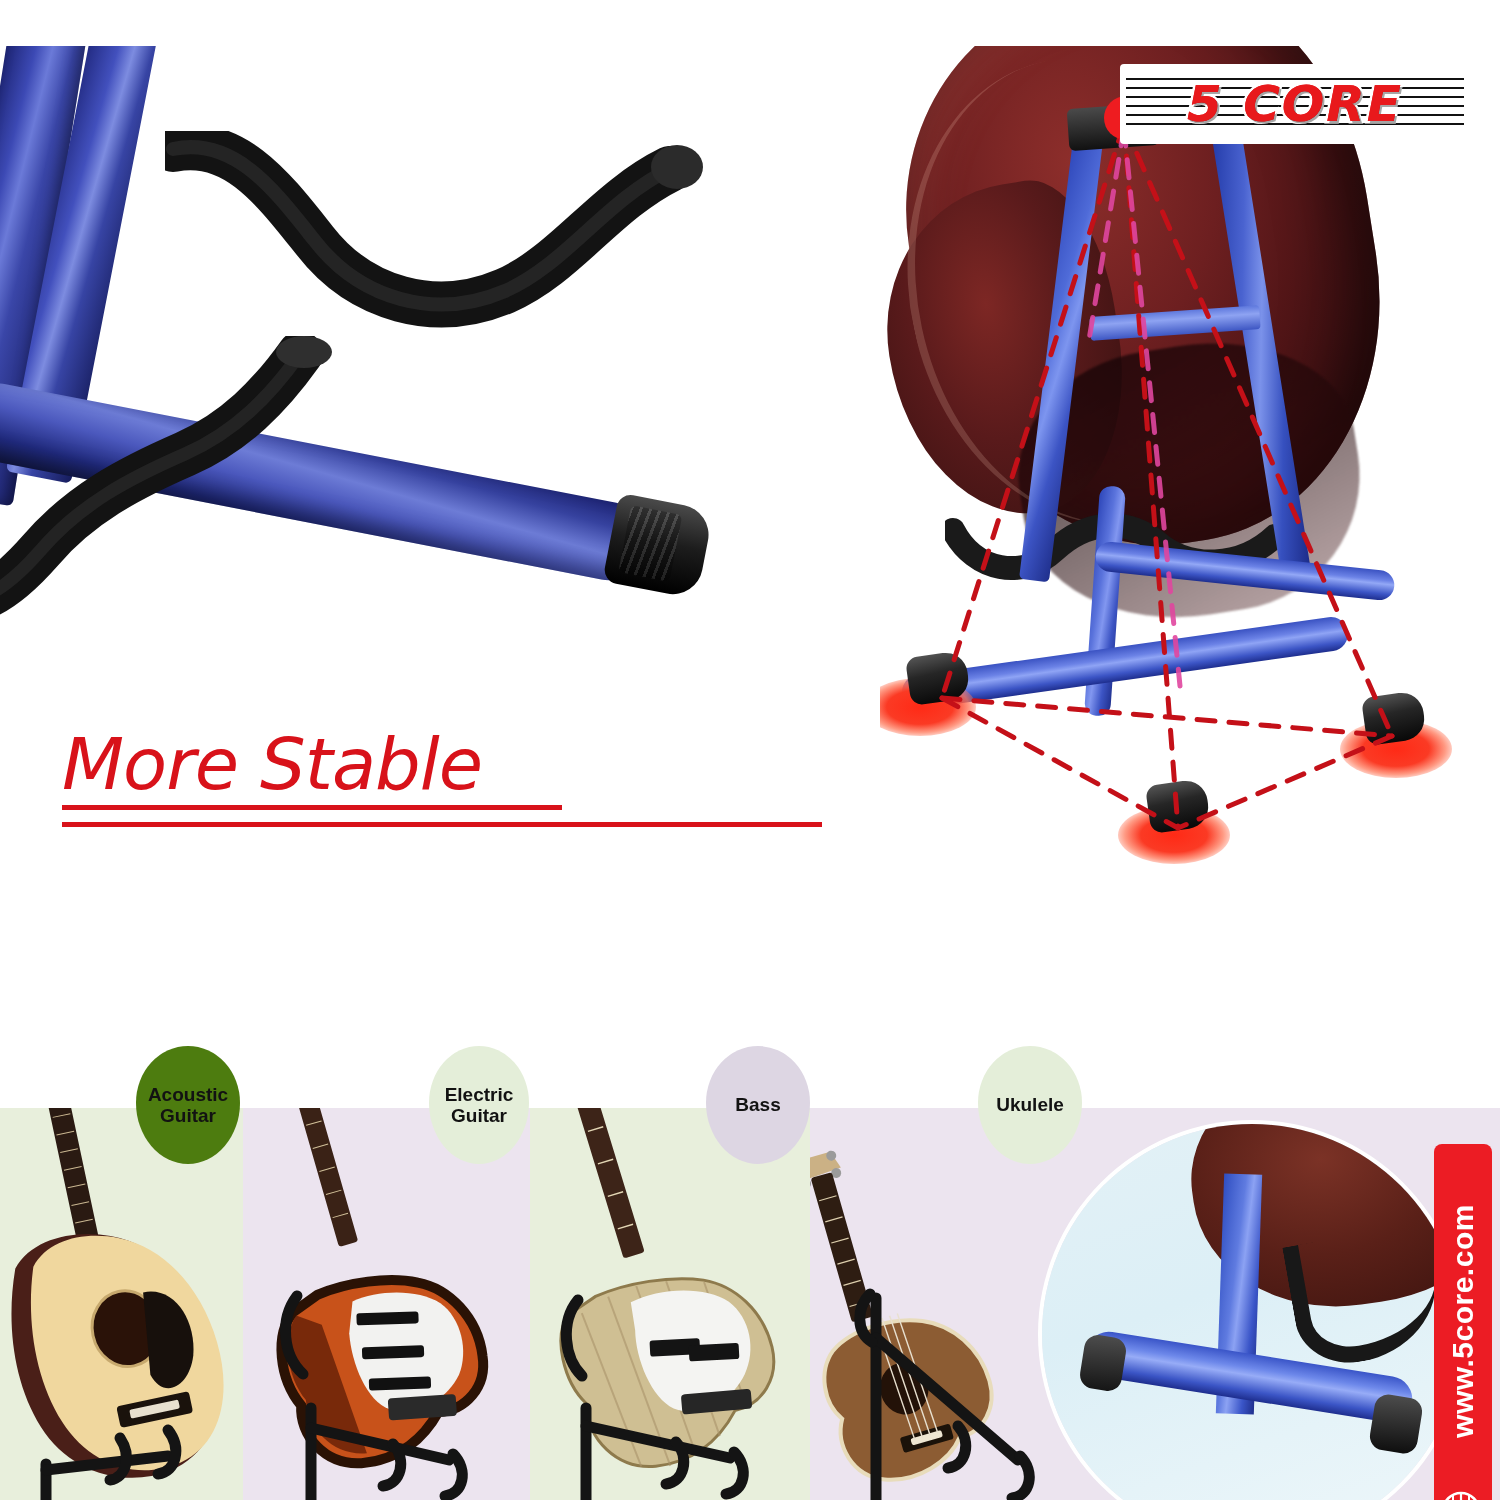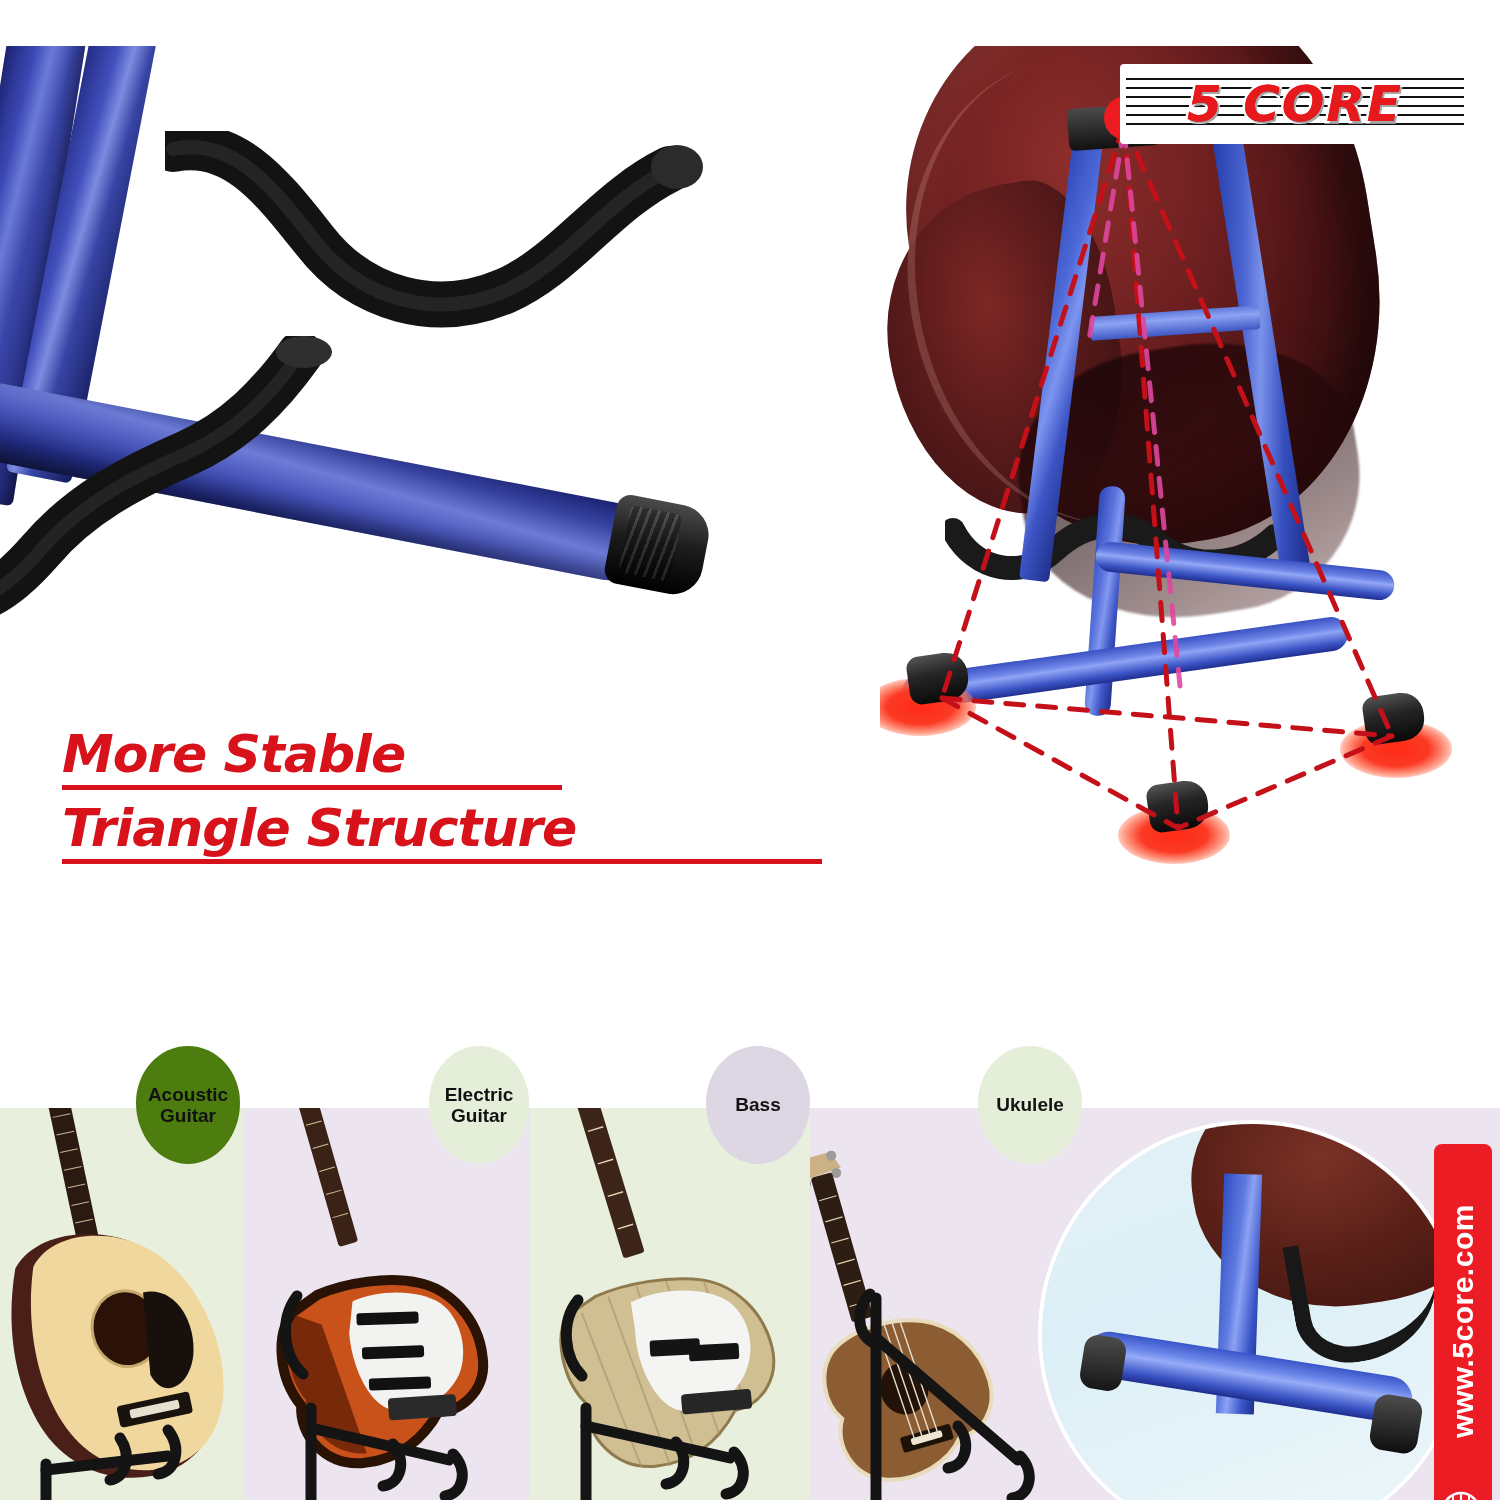--- a/index.html
+++ b/index.html
@@ -108,22 +108,22 @@
     -webkit-text-stroke:5px #ffffff;paint-order:stroke fill;
   }
   .logo-text-top{
     position:absolute;left:0;top:0;width:350px;height:80px;display:flex;align-items:center;justify-content:center;
     font-family:"DejaVu Sans",sans-serif;font-style:italic;font-weight:bold;font-size:50px;letter-spacing:2px;
     color:#e8191c;text-shadow:2px 2px 0 rgba(0,0,0,.35);
   }
 
   
   .headline{position:absolute;left:62px;top:682px;width:820px;}
-  .hl-line{font-family:"DejaVu Sans",sans-serif;font-style:italic;font-weight:bold;
-    color:#d8121a;font-size:52px;line-height:1.02;letter-spacing:-1px;white-space:nowrap;}
+  .hl-line{font-family:"DejaVu Sans",sans-serif;font-style:italic;font-weight:normal;
+    color:#d8121a;font-size:72px;line-height:1.02;letter-spacing:-1px;white-space:nowrap;}
   .hl-rule{height:5px;background:#d8121a;margin:4px 0 12px 0;}
   .hl-rule.r1{width:500px;}
   .hl-rule.r2{width:760px;}
 
   
   .strip{position:absolute;left:0;top:1062px;width:1500px;height:438px;}
   .panel{position:absolute;top:0;height:438px;overflow:hidden;}
   .p1{left:0;width:243px;background:#e8efdc;}
   .p2{left:243px;width:287px;background:#ece4ef;}
   .p3{left:530px;width:280px;background:#e8efdc;}
@@ -245,21 +245,20 @@
 
   <div class="logo">
     <div class="logo-lines"></div>
     <div class="logo-text">5 CORE</div>
     <div class="logo-text-top">5 CORE</div>
   </div>
 
   <div class="headline">
     <div class="hl-line">More Stable</div>
     <div class="hl-rule r1"></div>
-    <div class="hl-line">Triangle Structure</div>
     <div class="hl-rule r2"></div>
   </div>
 
   <div class="strip">
 
     <div class="panel p1">
       <svg width="243" height="438" viewBox="0 0 243 438">
         <g transform="rotate(-12 120 220)">
           <rect x="96" y="-40" width="22" height="170" rx="4" fill="#2a1a12"></rect>
           <g stroke="#cbb892" stroke-width="1">

